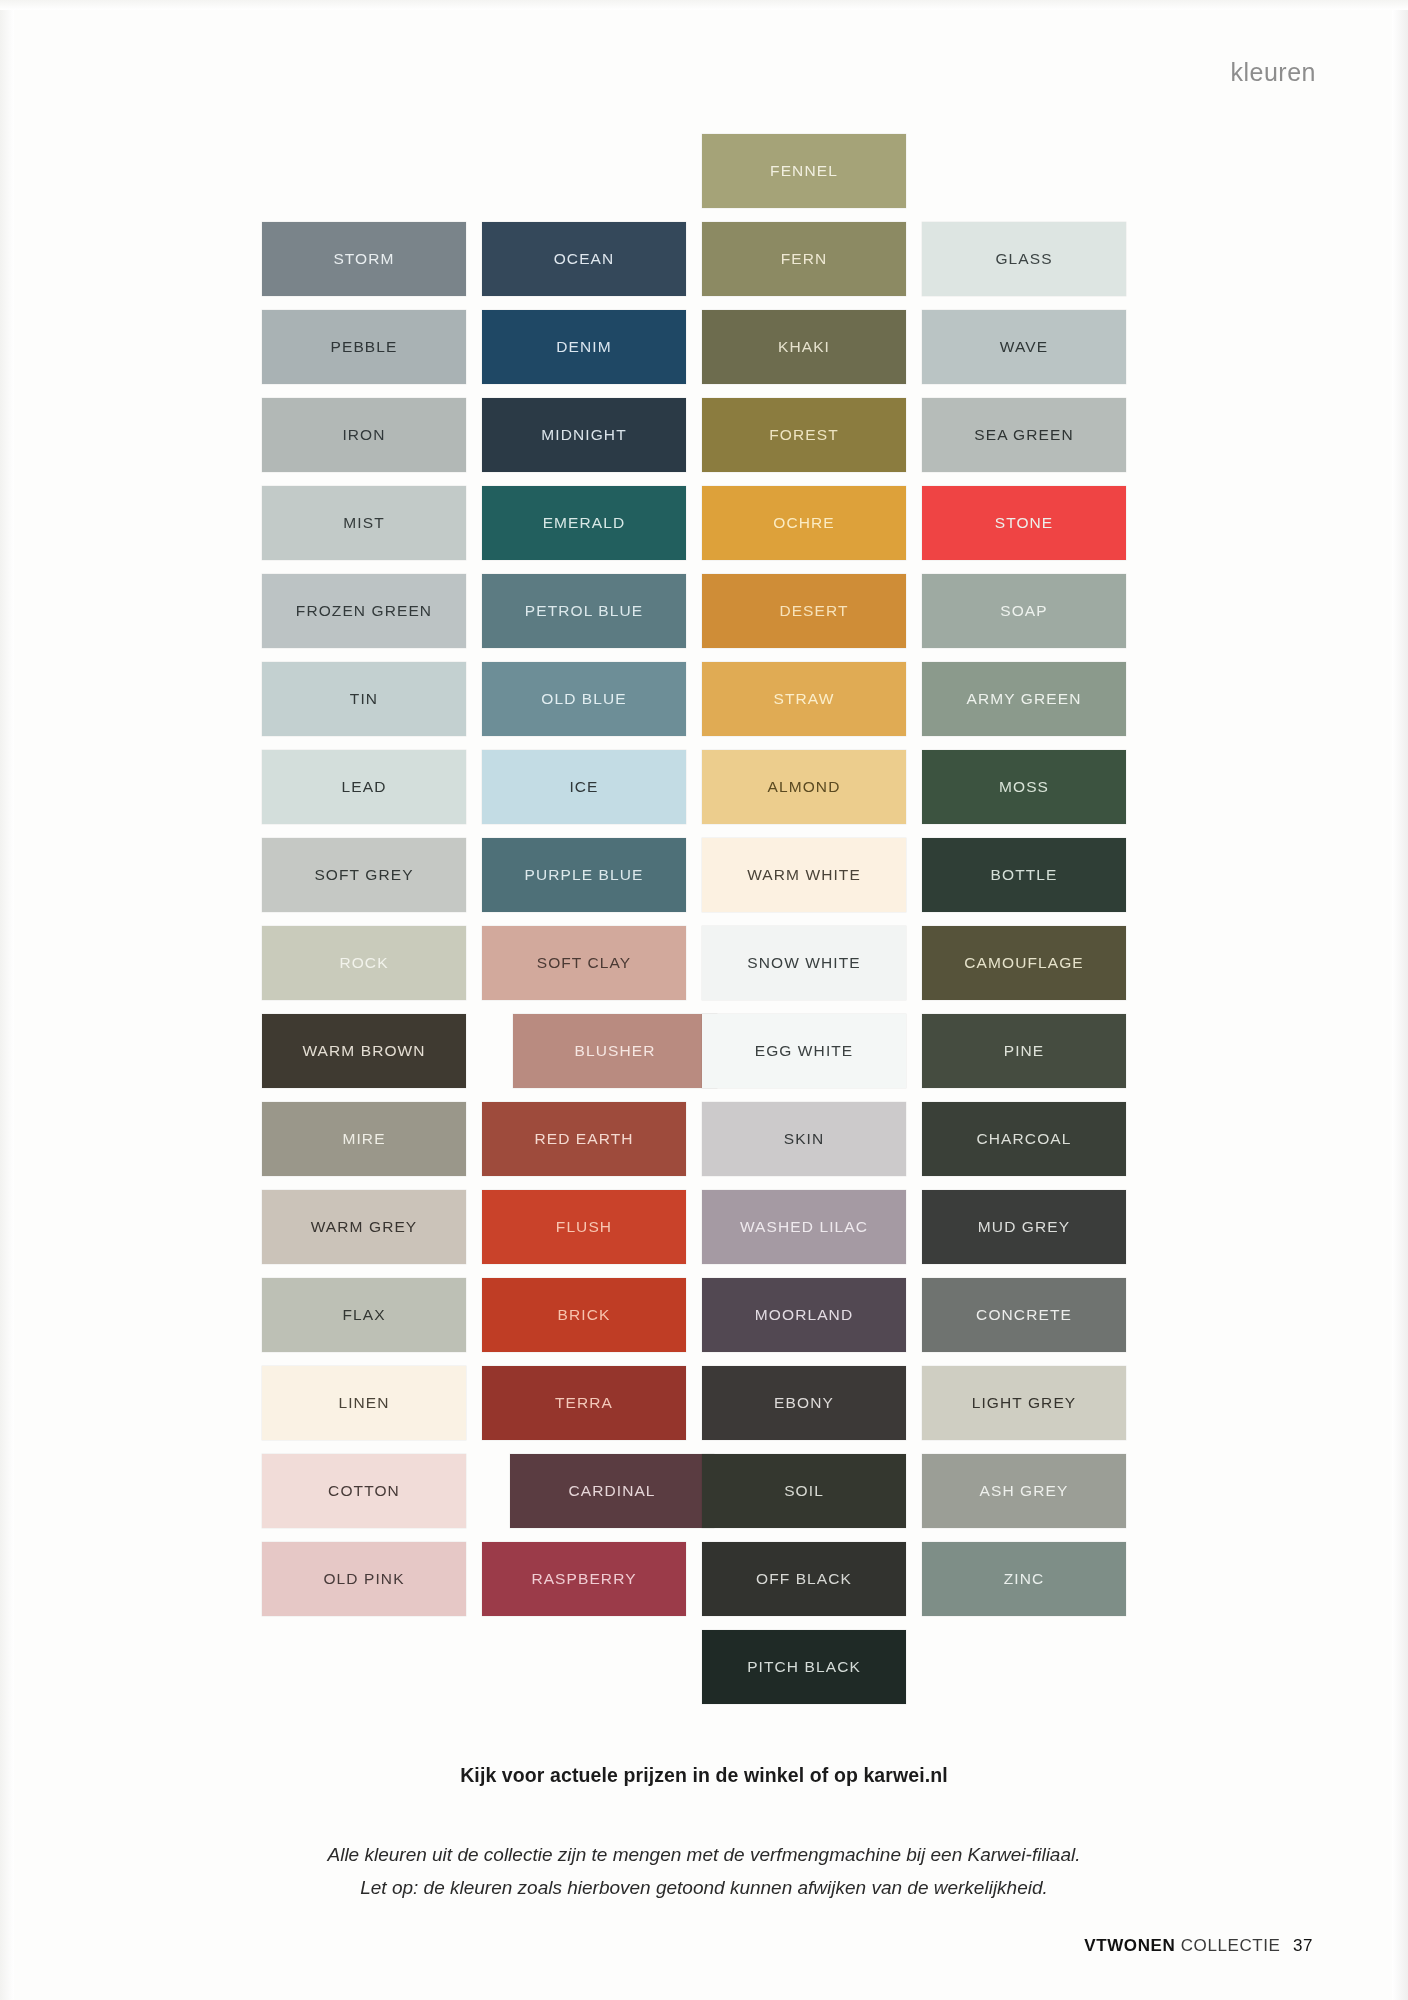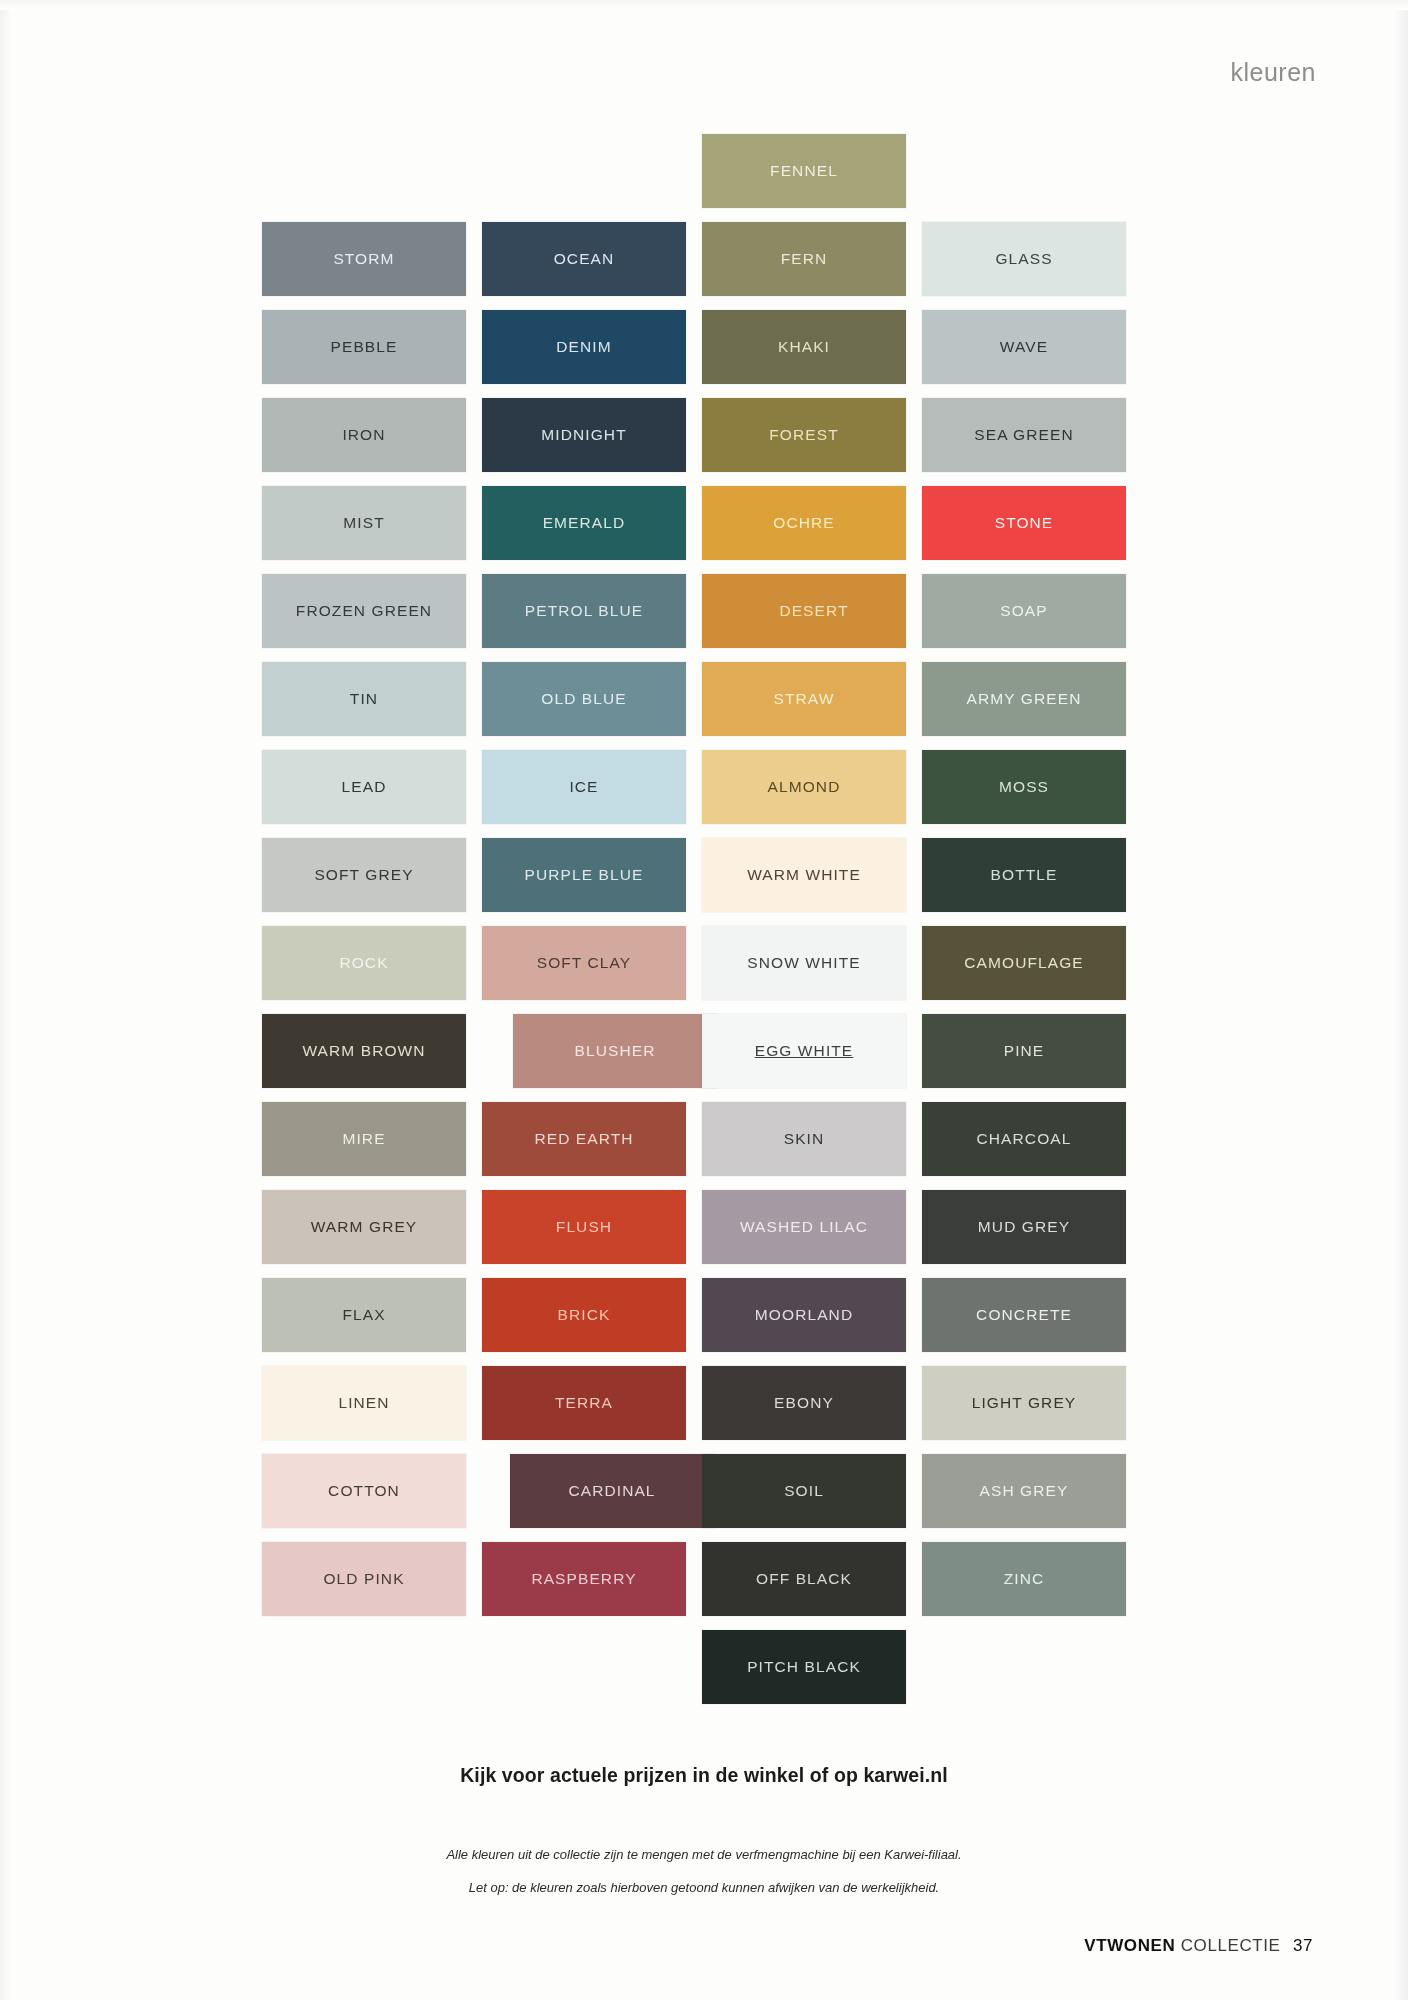--- a/index.html
+++ b/index.html
@@ -81,21 +81,21 @@
     color: #1b1b1b;
     letter-spacing: 0.1px;
   }
 
   .note-italic {
     position: absolute;
     left: 0;
     top: 1838px;
     width: 1408px;
     text-align: center;
-    font-size: 13px;
+    font-size: 19px;
     font-style: italic;
     color: #2a2a2a;
     line-height: 33px;
   }
 
   .footer {
     position: absolute;
     right: 95px;
     top: 1936px;
     font-size: 17px;
@@ -331,21 +331,21 @@
           <span class="swatch-label" style="color: rgb(228, 222, 211);">WARM BROWN</span>
         </div>
       </div>
       <div class="cell">
         <div class="swatch" style="background: rgb(185, 139, 128); margin-left: 31px;">
           <span class="swatch-label" style="color: rgb(246, 231, 226);">BLUSHER</span>
         </div>
       </div>
       <div class="cell">
         <div class="swatch" style="background: rgb(244, 247, 246);">
-          <span class="swatch-label" style="color: rgb(58, 64, 64); text-decoration: underline;">EGG WHITE</span>
+          <span class="swatch-label" style="color: rgb(58, 64, 64);">EGG WHITE</span>
         </div>
       </div>
       <div class="cell">
         <div class="swatch" style="background: rgb(69, 76, 64);">
           <span class="swatch-label" style="color: rgb(223, 227, 218);">PINE</span>
         </div>
       </div>
     </div>
     <div class="row">
       <div class="cell">

